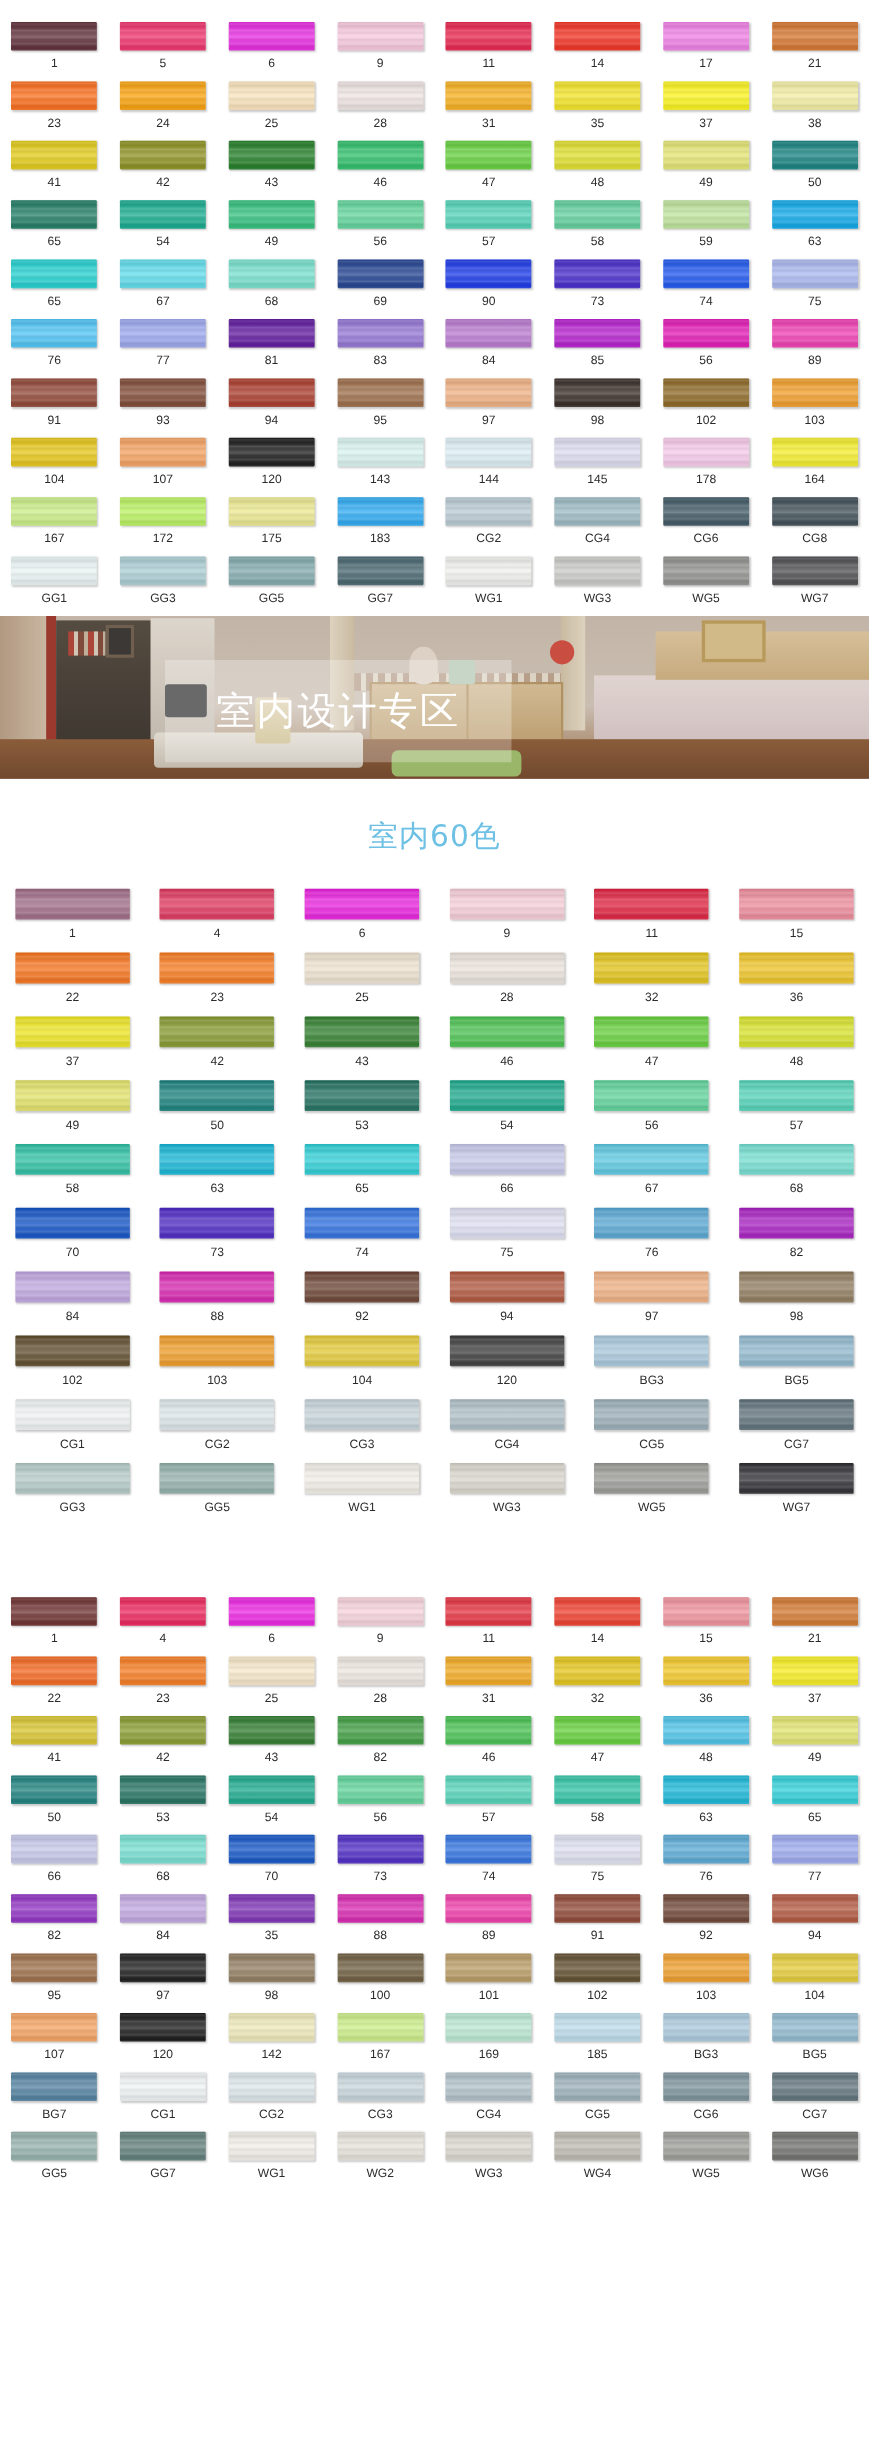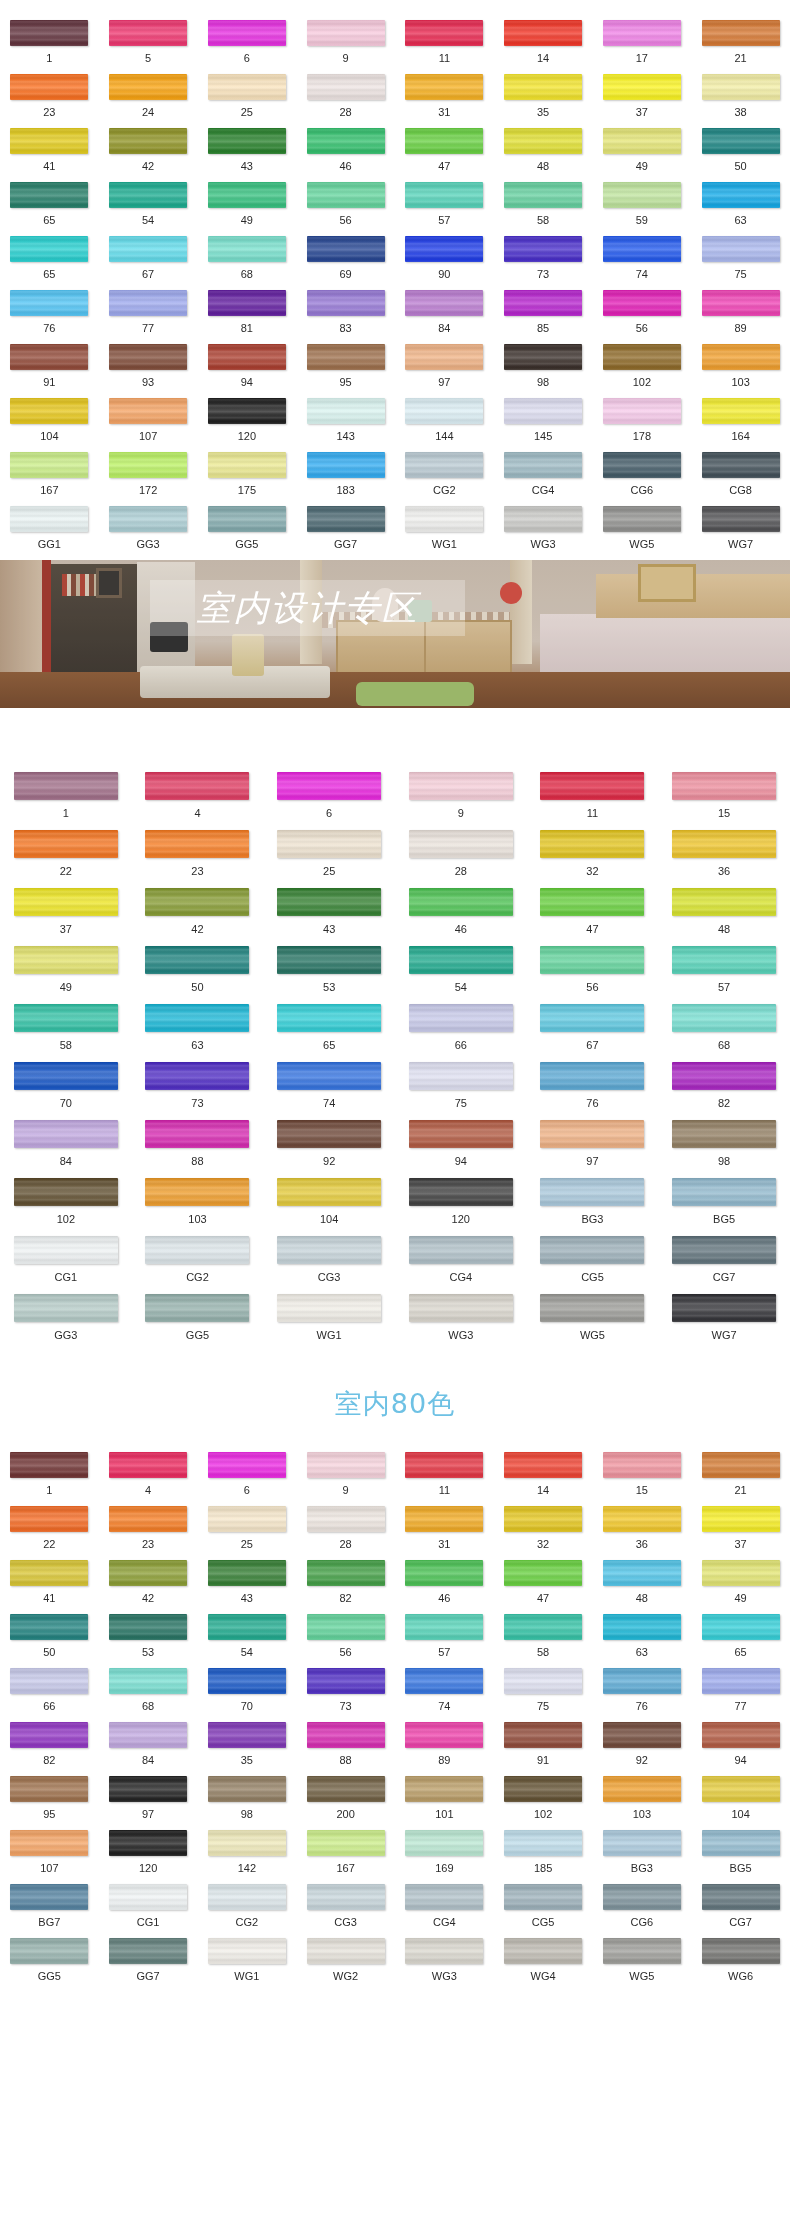--- a/index.html
+++ b/index.html
@@ -58,24 +58,24 @@
   
   .banner {
     width: 790px; height: 148px;
     position: relative; overflow: hidden;
     background: #c7b8ab;
   }
   .banner .photo { position: absolute; inset: 0; }
   .ph { position: absolute; }
   .banner-caption {
     position: absolute;
-    left: 150px; top: 20px;
-    width: 315px; height: 56px;
+    left: 150px; top: 40px;
+    width: 315px; height: 93px;
     background: rgba(255,255,255,.28);
-    display: flex; align-items: center; justify-content: center; font-style: italic;
+    display: flex; align-items: center; justify-content: center;
   }
   .banner-caption span {
     font-size: 35px; color: #ffffff; letter-spacing: 2px;
     font-family: "DejaVu Sans", "Liberation Sans", sans-serif;
     font-weight: 400;
     white-space: nowrap;
   }
 
   
   .section-title {
@@ -466,20 +466,21 @@
       <div class="ph" style="left:356px;bottom:2px;width:118px;height:24px;background:#9ec46a;border-radius:6px;"></div>
       <div class="ph" style="left:232px;top:74px;width:32px;height:42px;background:linear-gradient(180deg,#f3e8c8,#d9c98d);border-radius:3px;"></div>
       <div class="ph" style="inset:0;background:rgba(140,120,105,.18);"></div>
     </div>
     <div class="banner-caption">
       <span>室内设计专区</span>
     </div>
   </div>
 
   <div class="sp-top"></div>
+  <div class="section-title">室内60色</div>
   <div class="sp-mid"></div>
   <div class="grid g6" id="grid-60">
       <div class="grid-row">
         <div class="cell">
           <div class="sw" style="background: rgb(159, 107, 134);"></div>
           <div class="lab">1</div>
         </div>
         <div class="cell">
           <div class="sw" style="background: rgb(224, 54, 94);"></div>
           <div class="lab">4</div>
@@ -731,21 +732,20 @@
           <div class="lab">WG5</div>
         </div>
         <div class="cell">
           <div class="sw" style="background: rgb(46, 46, 51);"></div>
           <div class="lab">WG7</div>
         </div>
       </div>
     </div>
 
   <div class="sp-top"></div>
-  <div class="section-title">室内80色</div>
   <div class="sp-mid"></div>
   <div class="grid g8" id="grid-80">
       <div class="grid-row">
         <div class="cell">
           <div class="sw" style="background: rgb(107, 44, 44);"></div>
           <div class="lab">1</div>
         </div>
         <div class="cell">
           <div class="sw" style="background: rgb(236, 33, 89);"></div>
           <div class="lab">4</div>
@@ -953,21 +953,21 @@
         <div class="cell">
           <div class="sw" style="background: rgb(26, 26, 26);"></div>
           <div class="lab">97</div>
         </div>
         <div class="cell">
           <div class="sw" style="background: rgb(143, 123, 94);"></div>
           <div class="lab">98</div>
         </div>
         <div class="cell">
           <div class="sw" style="background: rgb(107, 90, 60);"></div>
-          <div class="lab">200</div>
+          <div class="lab">100</div>
         </div>
         <div class="cell">
           <div class="sw" style="background: rgb(184, 154, 98);"></div>
           <div class="lab">101</div>
         </div>
         <div class="cell">
           <div class="sw" style="background: rgb(93, 75, 43);"></div>
           <div class="lab">102</div>
         </div>
         <div class="cell">

